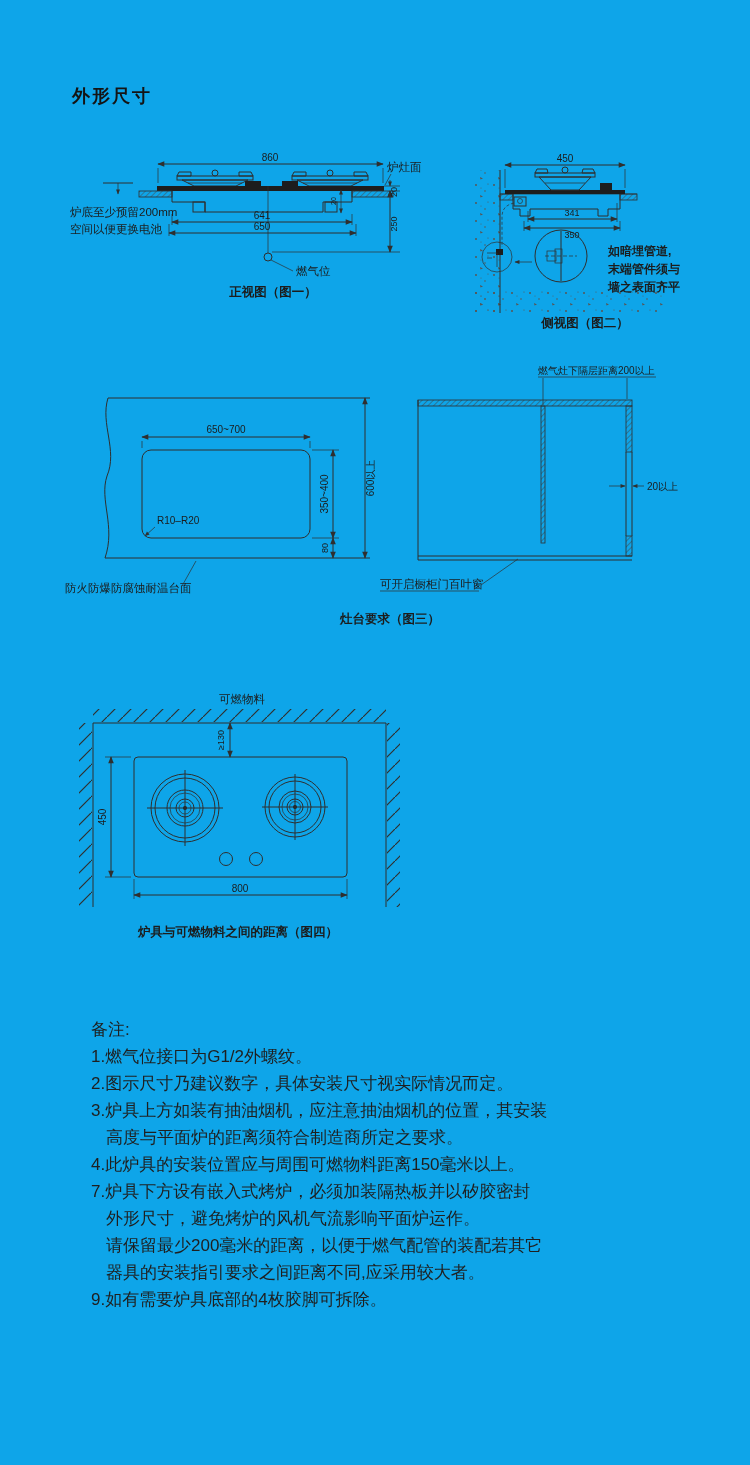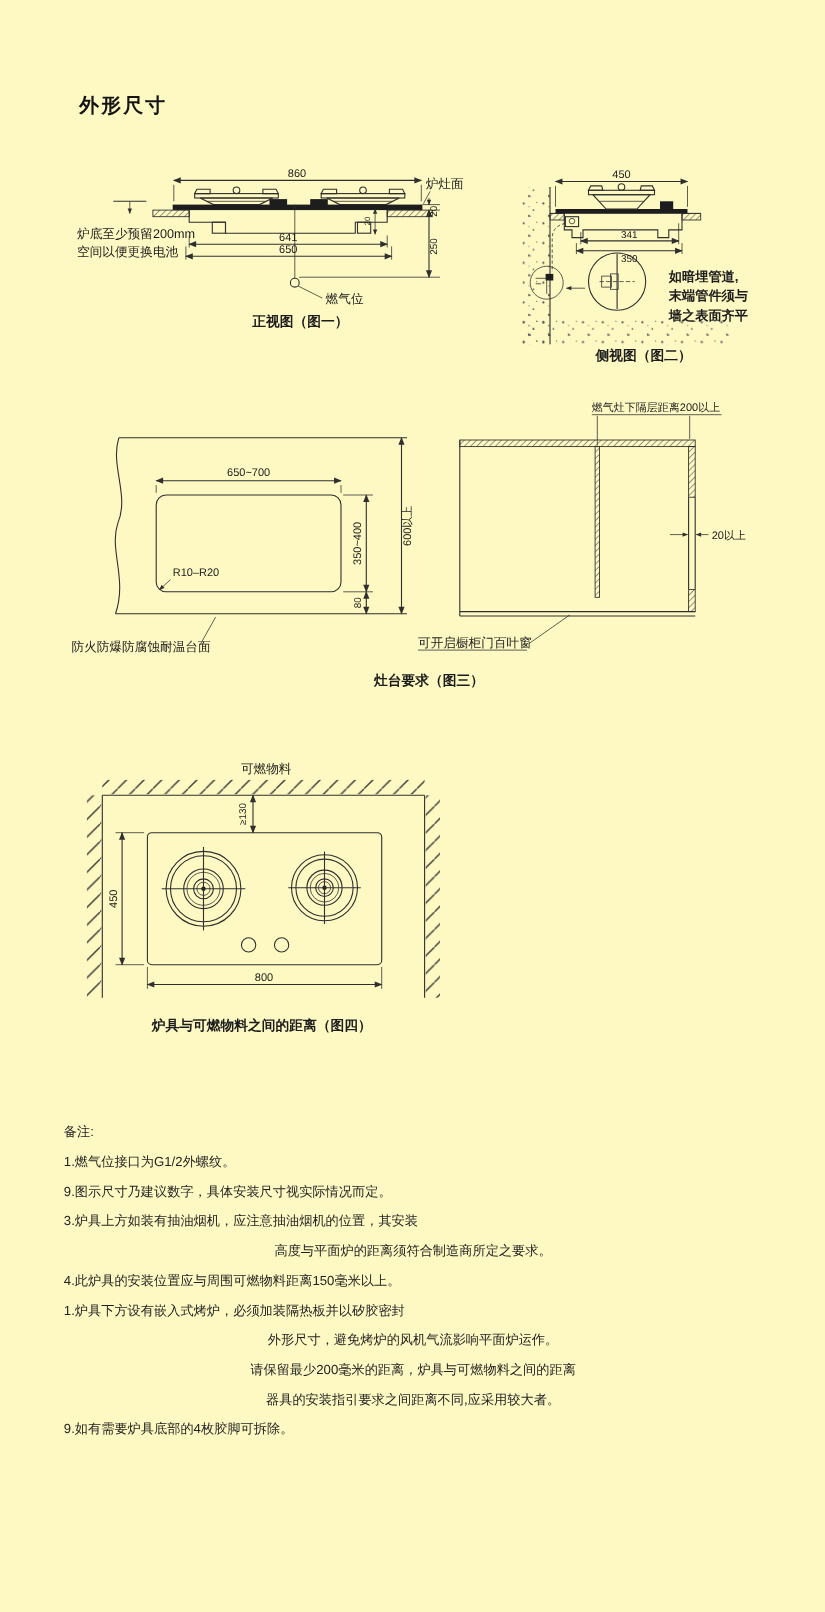--- a/index.html
+++ b/index.html
@@ -1,18 +1,18 @@
 <!DOCTYPE html>
 <html><head>
 <meta charset="utf-8">
 <style>
   html,body{margin:0;padding:0;background:#cfcfcf;}
   #page{
     position:relative;width:750px;height:1465px;margin:0 auto;
-    background:#fef9c3;overflow:hidden;
+    background:#0ea5e9;overflow:hidden;
     font-family:"Liberation Sans","DejaVu Sans",sans-serif;
     color:#1c1c1c;
   }
   .heading{
     position:absolute;left:72px;top:84px;
     font-size:18px;font-weight:bold;color:#141414;letter-spacing:2px;
   }
   .fig{position:absolute;}
   #fig1{left:60px;top:140px;}
   #fig2{left:455px;top:145px;}
@@ -20,24 +20,24 @@
   #fig4{left:75px;top:685px;}
   svg text{fill:#1c1c1c;}
   .dim{font-size:10px;}
   .dim-s{font-size:9px;}
   .dim-xs{font-size:7px;}
   .ann{font-size:11.5px;}
   .ann-s{font-size:10px;}
   .cap{font-size:12.5px;font-weight:bold;}
   .note-b{font-size:12px;font-weight:bold;}
   .notes{
-    position:absolute;left:58px;top:1016px;width:620px;
-    font-size:12px;line-height:27px;color:#1f1f1f;
+    position:absolute;left:91px;top:1016px;width:620px;
+    font-size:17px;line-height:27px;color:#1f1f1f;
   }
-  .notes .indent{padding-left:15px;text-align:center;}
+  .notes .indent{padding-left:15px;}
   .ln{stroke:#2f2f2f;stroke-width:1;fill:none;}
   .thin{stroke:#2f2f2f;stroke-width:0.7;fill:none;}
   .dk{fill:#1d1d1d;stroke:none;}
 </style>
 </head>
 <body>
 
 <div id="page">
 
   <div class="heading">外形尺寸</div>
@@ -370,24 +370,24 @@
       <line class="ln" x1="59" y1="210" x2="272" y2="210" marker-start="url(#a4)" marker-end="url(#a4)"></line>
       <text class="dim" x="165" y="207" text-anchor="middle">800</text>
     </g>
 
     <text class="cap" x="163" y="251" text-anchor="middle">炉具与可燃物料之间的距离（图四）</text>
   </svg>
 
   <div class="notes">
     <div>备注:</div>
     <div>1.燃气位接口为G1/2外螺纹。</div>
-    <div>9.图示尺寸乃建议数字，具体安装尺寸视实际情况而定。</div>
+    <div>2.图示尺寸乃建议数字，具体安装尺寸视实际情况而定。</div>
     <div>3.炉具上方如装有抽油烟机，应注意抽油烟机的位置，其安装</div>
     <div class="indent">高度与平面炉的距离须符合制造商所定之要求。</div>
     <div>4.此炉具的安装位置应与周围可燃物料距离150毫米以上。</div>
-    <div>1.炉具下方设有嵌入式烤炉，必须加装隔热板并以矽胶密封</div>
+    <div>7.炉具下方设有嵌入式烤炉，必须加装隔热板并以矽胶密封</div>
     <div class="indent">外形尺寸，避免烤炉的风机气流影响平面炉运作。</div>
-    <div class="indent">请保留最少200毫米的距离，炉具与可燃物料之间的距离</div>
+    <div class="indent">请保留最少200毫米的距离，以便于燃气配管的装配若其它</div>
     <div class="indent">器具的安装指引要求之间距离不同,应采用较大者。</div>
     <div>9.如有需要炉具底部的4枚胶脚可拆除。</div>
   </div>
 
 </div>
 
 </body></html>

